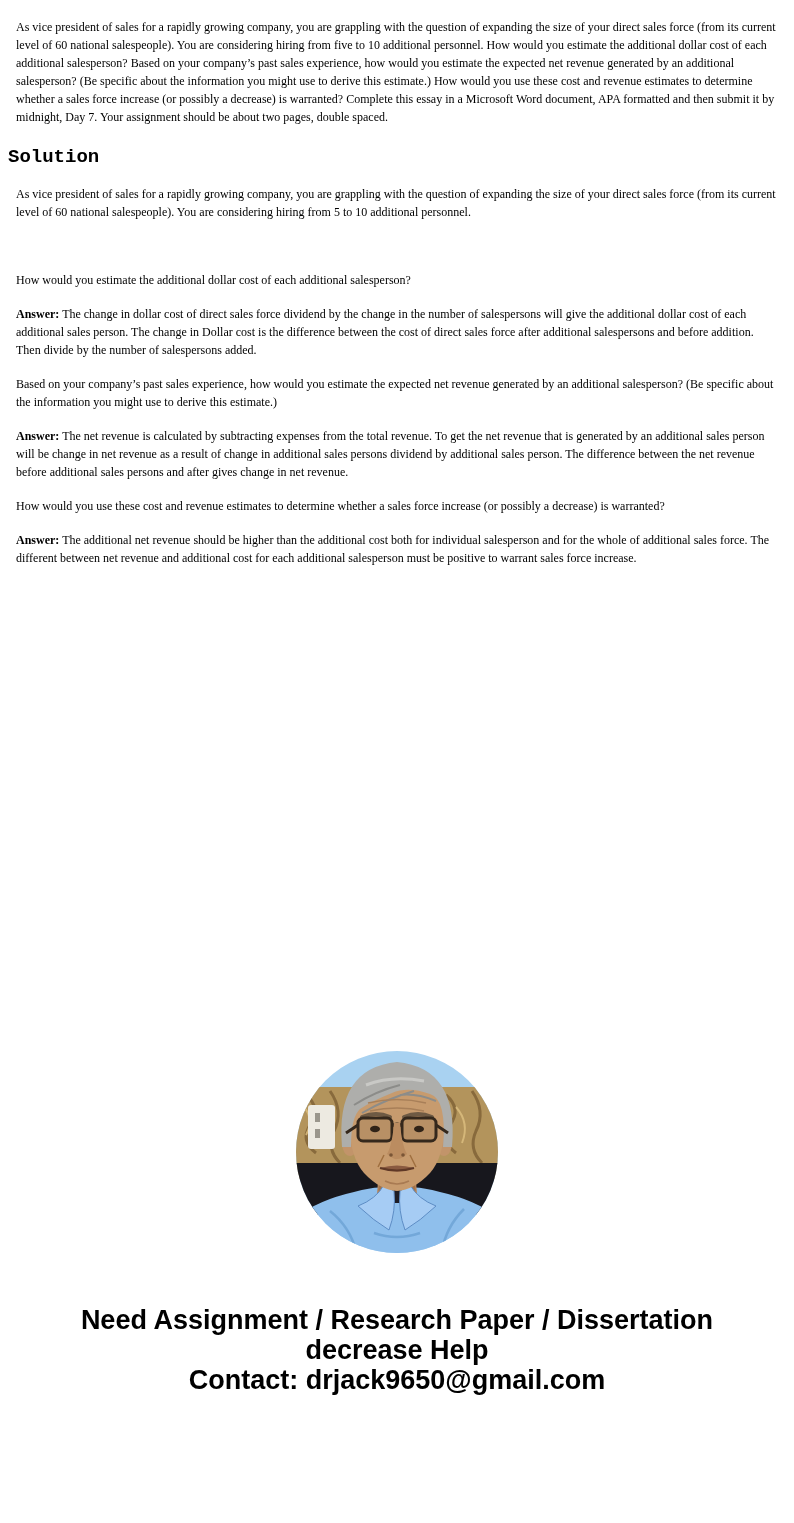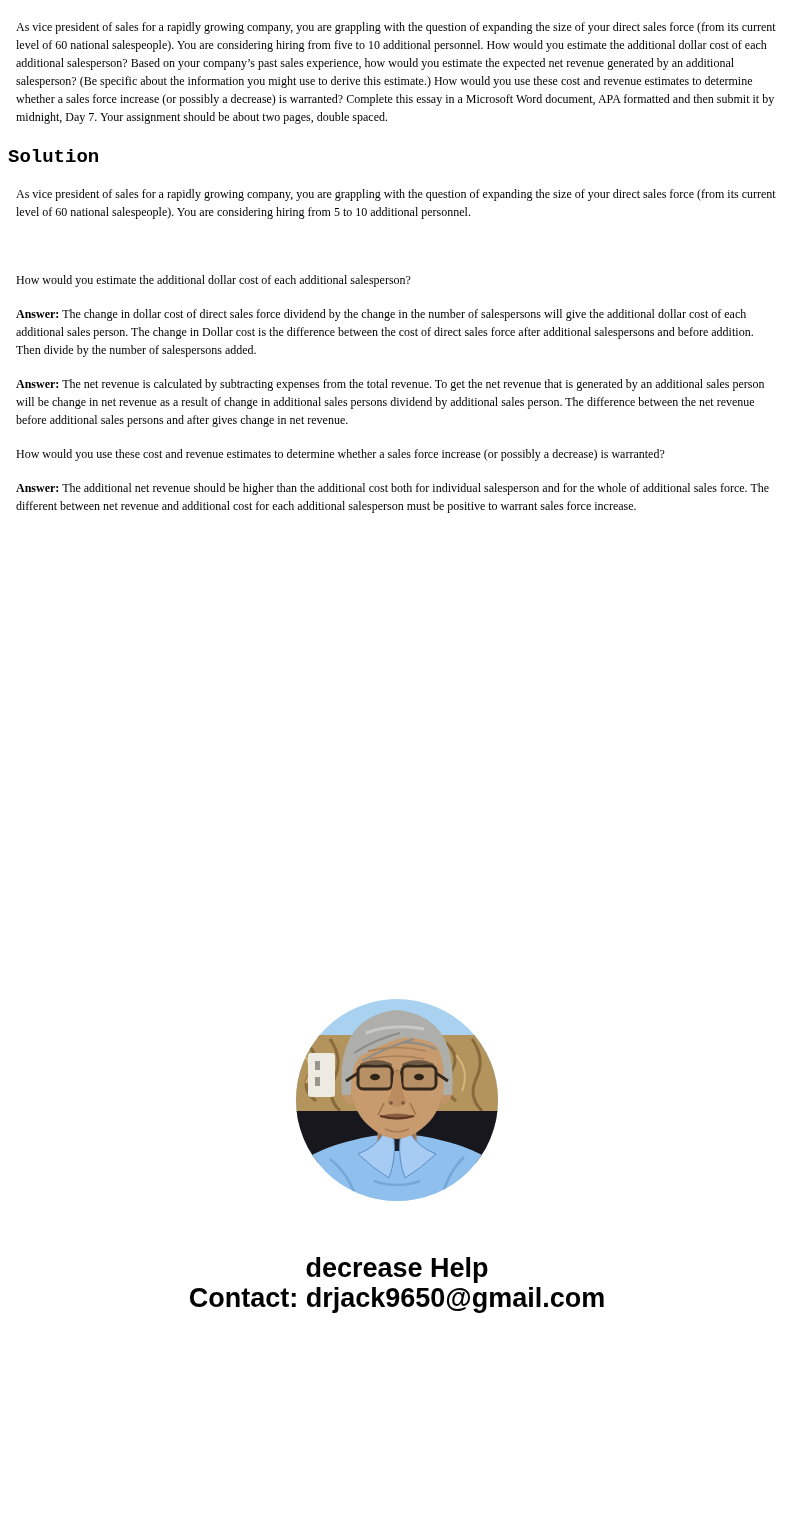--- a/index.html
+++ b/index.html
@@ -59,20 +59,21 @@
 
   <p>As vice president of sales for a rapidly growing company, you are grappling with the question of expanding the size of your direct sales force (from its current level of 60 national salespeople). You are considering hiring from five to 10 additional personnel. How would you estimate the additional dollar cost of each additional salesperson? Based on your company’s past sales experience, how would you estimate the expected net revenue generated by an additional salesperson? (Be specific about the information you might use to derive this estimate.) How would you use these cost and revenue estimates to determine whether a sales force increase (or possibly a decrease) is warranted? Complete this essay in a Microsoft Word document, APA formatted and then submit it by midnight, Day 7. Your assignment should be about two pages, double spaced.</p>
 
   <h2 class="solution-heading">Solution</h2>
 
   <p class="intro">As vice president of sales for a rapidly growing company, you are grappling with the question of expanding the size of your direct sales force (from its current level of 60 national salespeople). You are considering hiring from 5 to 10 additional personnel.</p>
 
   <p class="question q-first">How would you estimate the additional dollar cost of each additional salesperson?</p>
   <p class="answer"><b class="answer-label">Answer:</b> <span>The change in dollar cost of direct sales force dividend by the change in the number of salespersons will give the additional dollar cost of each additional sales person. The change in Dollar cost is the difference between the cost of direct sales force after additional salespersons and before addition. Then divide by the number of salespersons added.</span></p>
 
+  <p class="question">Based on your company’s past sales experience, how would you estimate the expected net revenue generated by an additional salesperson? (Be specific about the information you might use to derive this estimate.)</p>
   <p class="answer"><b class="answer-label">Answer:</b> <span>The net revenue is calculated by subtracting expenses from the total revenue. To get the net revenue that is generated by an additional sales person will be change in net revenue as a result of change in additional sales persons dividend by additional sales person. The difference between the net revenue before additional sales persons and after gives change in net revenue.</span></p>
 
   <p class="question">How would you use these cost and revenue estimates to determine whether a sales force increase (or possibly a decrease) is warranted?</p>
   <p class="answer"><b class="answer-label">Answer:</b> <span>The additional net revenue should be higher than the additional cost both for individual salesperson and for the whole of additional sales force. The different between net revenue and additional cost for each additional salesperson must be positive to warrant sales force increase.</span></p>
 
   <div class="avatar-wrap">
     <svg width="202" height="202" viewBox="0 0 202 202" aria-label="portrait">
       <defs>
         <clipPath id="pc">
             <circle cx="101" cy="101" r="101"></circle>
@@ -137,17 +138,18 @@
 
         <path d="M84 117 Q 101 112 118 117 Q 101 124 84 117 Z" fill="#8a5a40"></path>
         <path d="M84 117 Q 101 122 118 117" stroke="#5f3826" stroke-width="2" fill="none"></path>
 
         <path d="M89 130 Q 101 136 113 130" stroke="#a87a52" stroke-width="1.5" fill="none"></path>
       </g>
     </svg>
   </div>
 
   <div class="banner">
+    <div>Need Assignment / Research Paper / Dissertation</div>
     <div>decrease Help</div>
     <div>Contact: drjack9650@gmail.com</div>
   </div>
 
 </main>
 
 </body></html>

